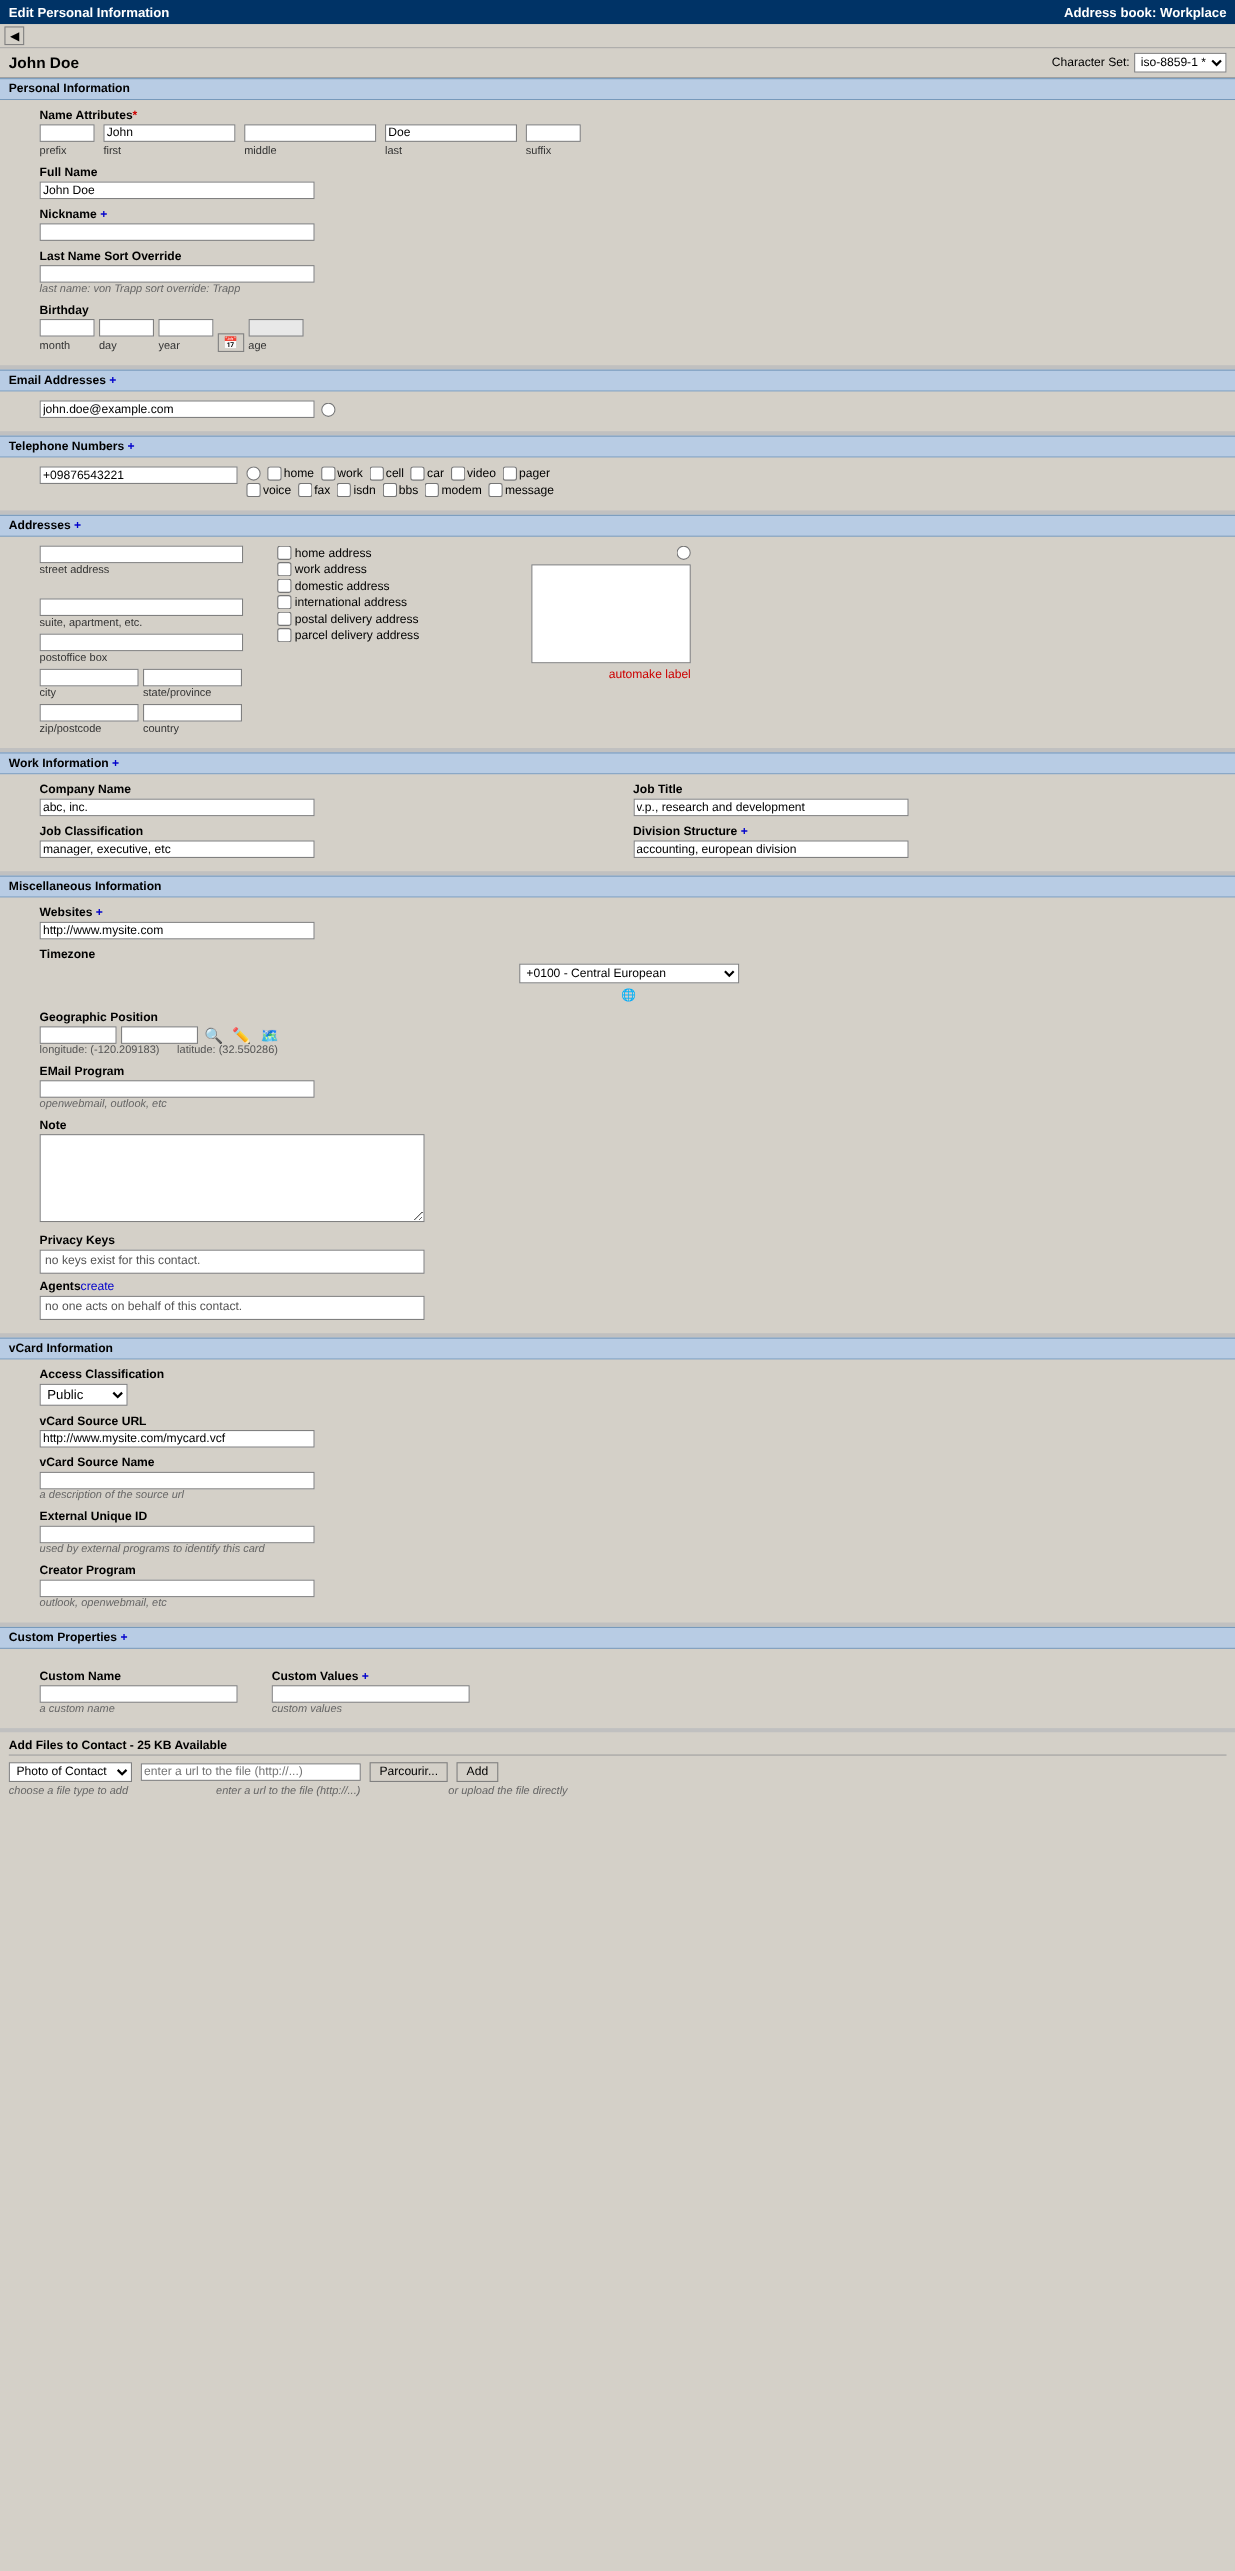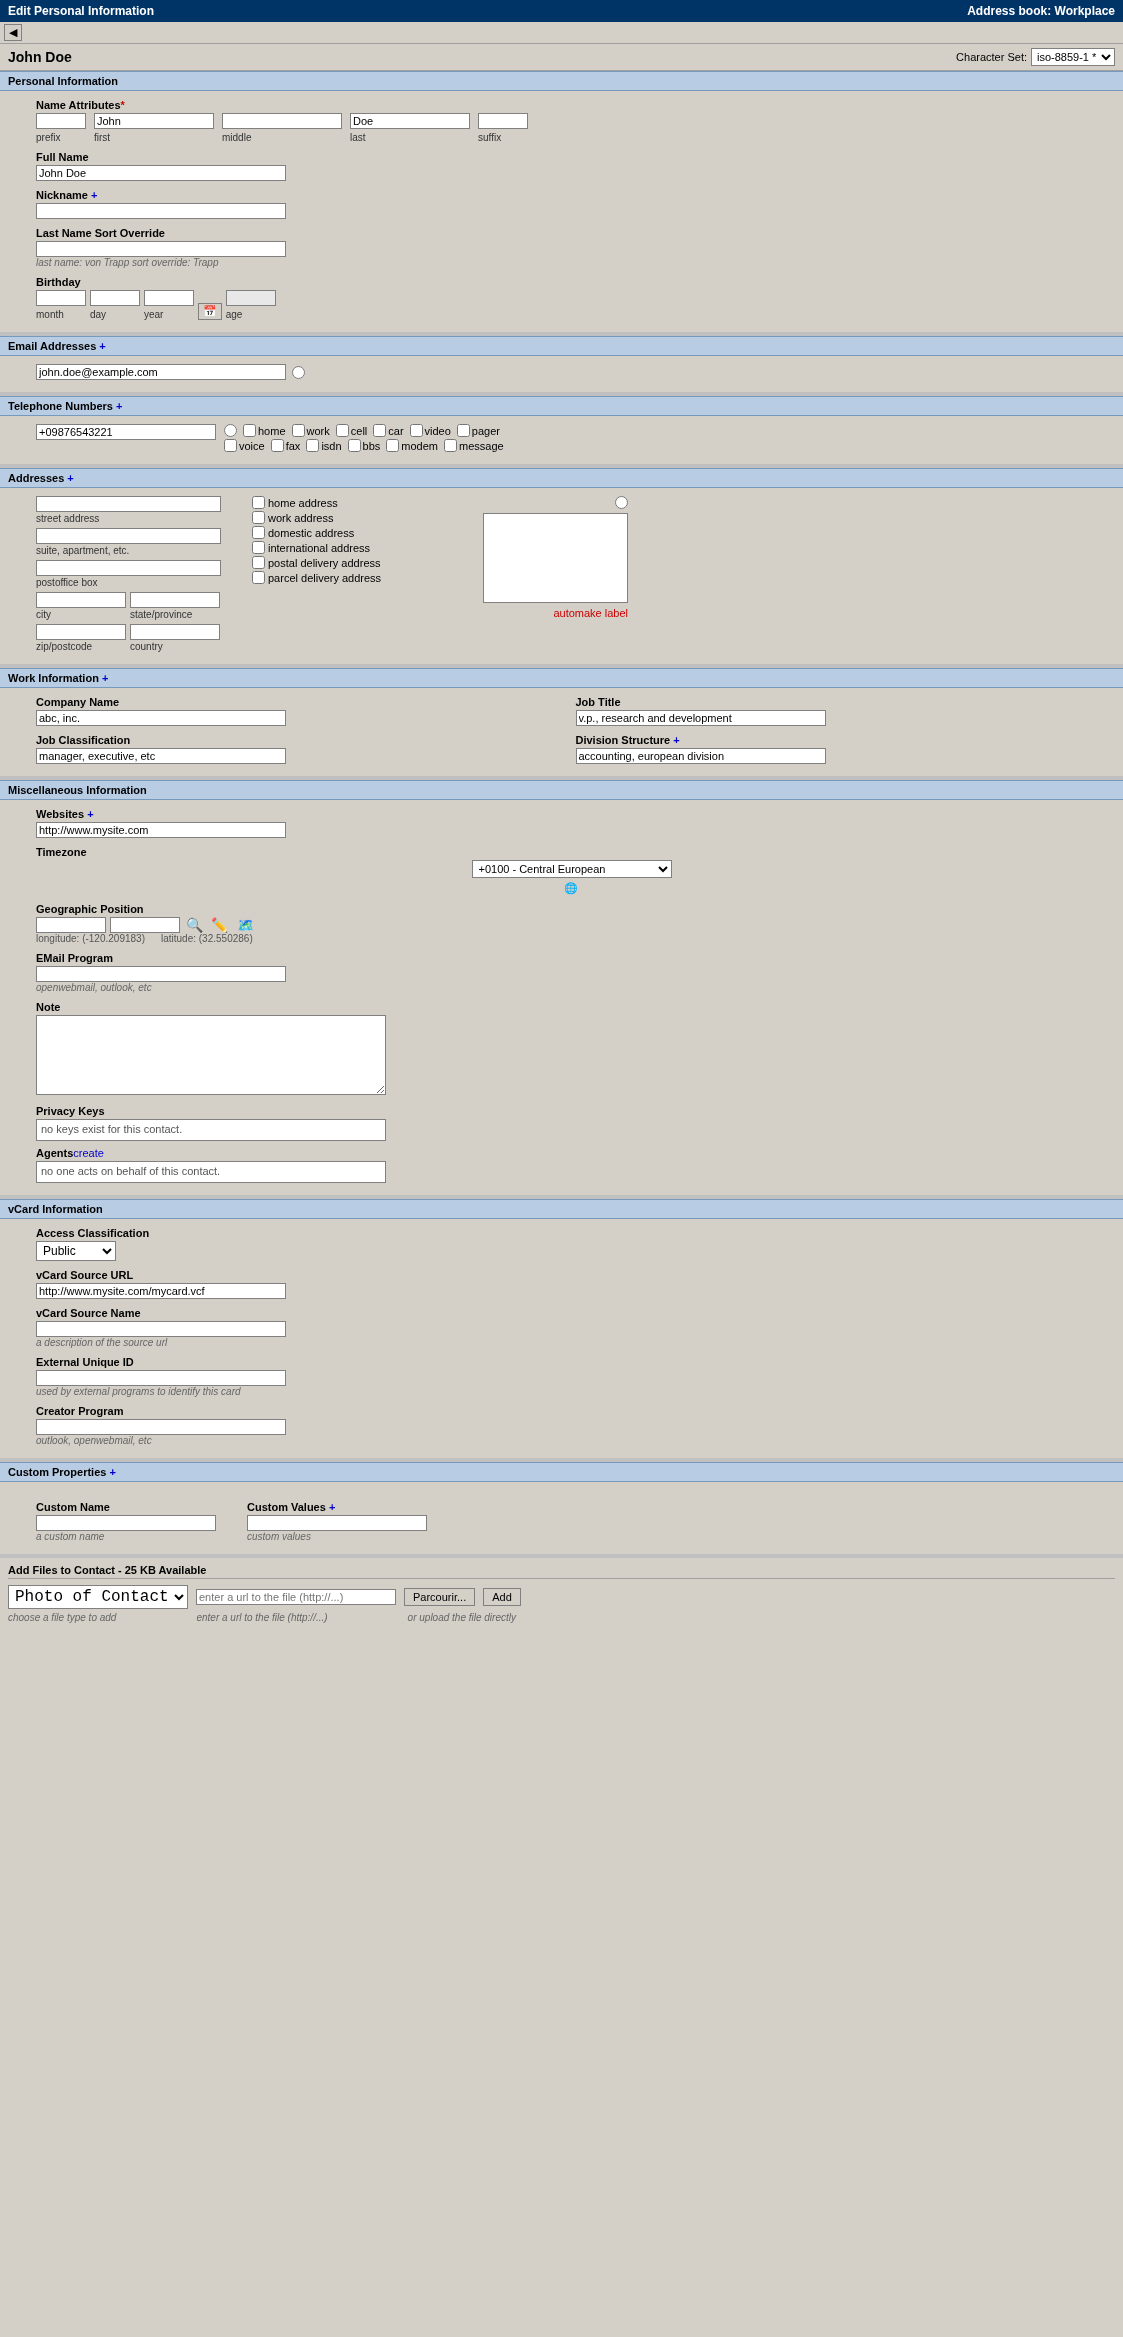--- a/index.html
+++ b/index.html
@@ -436,21 +436,21 @@
   <a href="#" class="small-link">+</a>
 </div>
 <div class="section-content">
   <div class="address-grid">
 
     <div class="address-left">
       <div>
         <input type="text" style="width: 185px;">
         <div class="field-sublabel">street address</div>
       </div>
-      <div style="margin-top:4px;">
+      <div style="margin-top:20px;">
         <input type="text" style="width: 185px;">
         <div class="field-sublabel">suite, apartment, etc.</div>
       </div>
       <div style="margin-top:4px;">
         <input type="text" style="width: 185px;">
         <div class="field-sublabel">postoffice box</div>
       </div>
       <div style="margin-top:4px; display:flex; gap:4px;">
         <div>
           <input type="text" style="width: 90px;">
@@ -644,21 +644,21 @@
     </div>
   </div>
 </div>
 
 <div class="divider"></div>
 
 <div class="file-section">
   <div class="file-section-header">Add Files to Contact - 25 KB Available</div>
   <div class="file-row">
     <div>
-      <select style="font-size:16px;font-family:Liberation Mono, monospace;">
+      <select style="font-size:11px;">
         <option>Photo of Contact</option>
         <option>Sound of Contact</option>
         <option>Key of Contact</option>
         <option>X509 Certificate</option>
       </select>
     </div>
     <div>
       <input type="text" style="width: 200px; font-size: 11px;" placeholder="enter a url to the file (http://...)">
     </div>
     <div>

